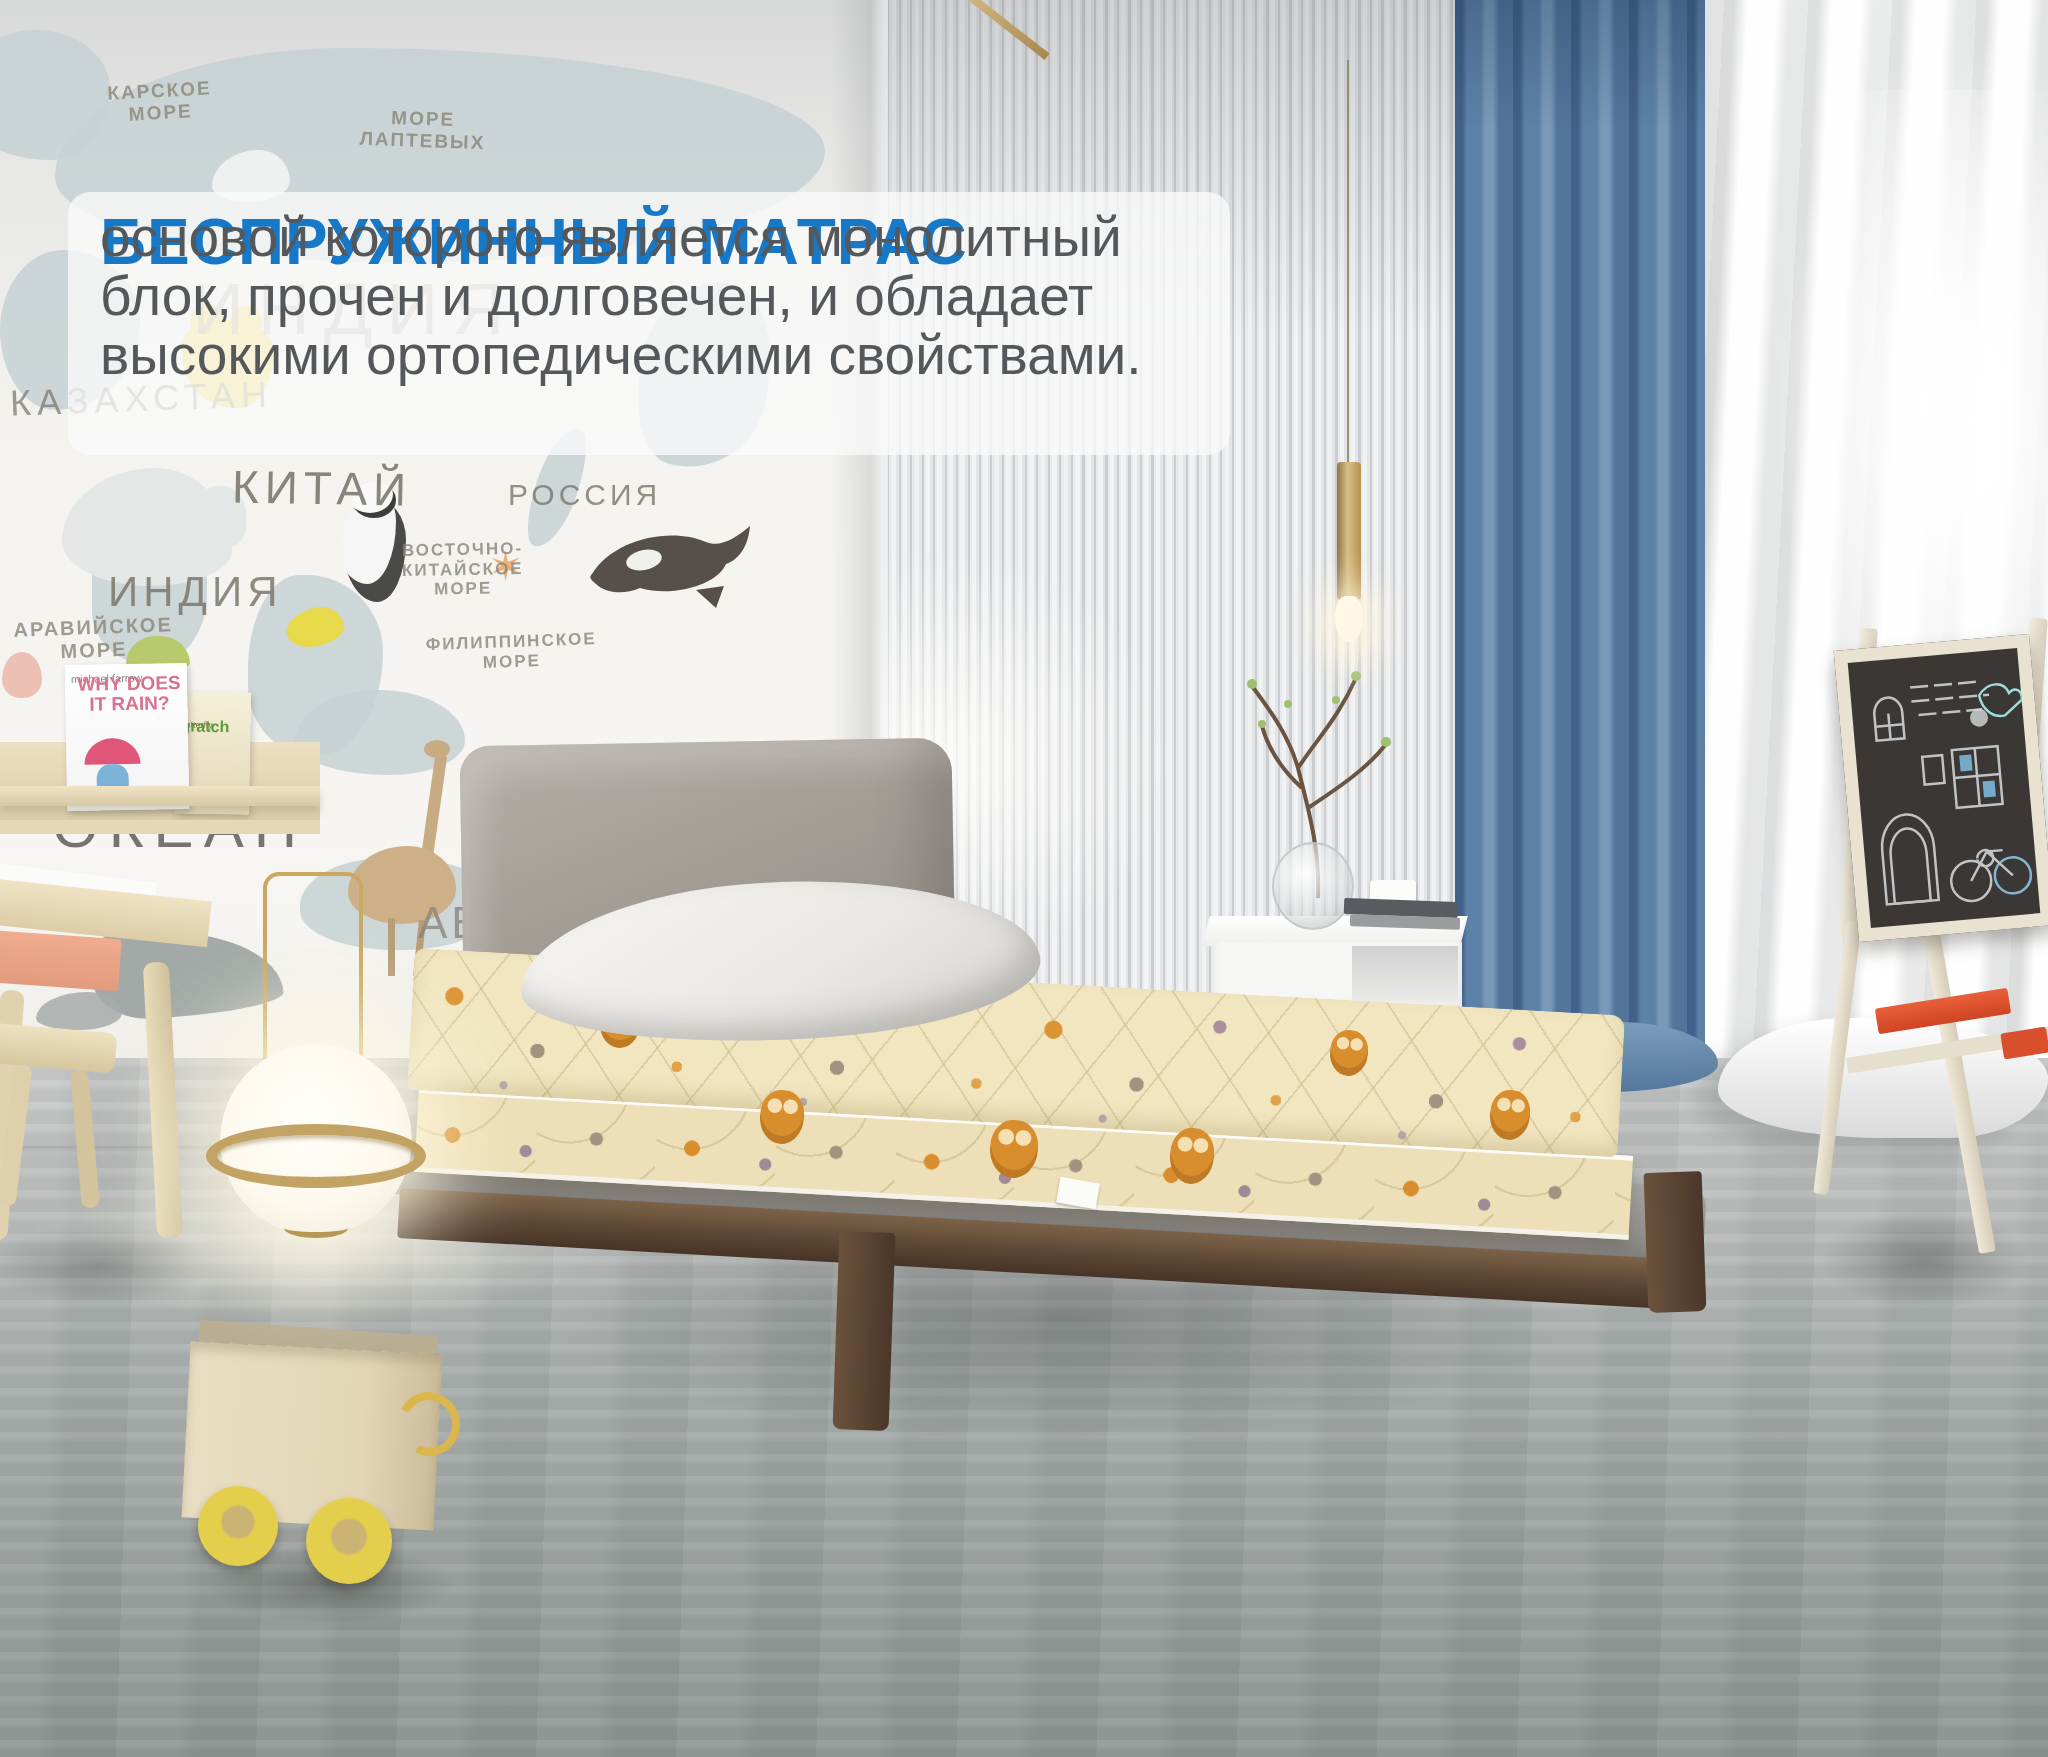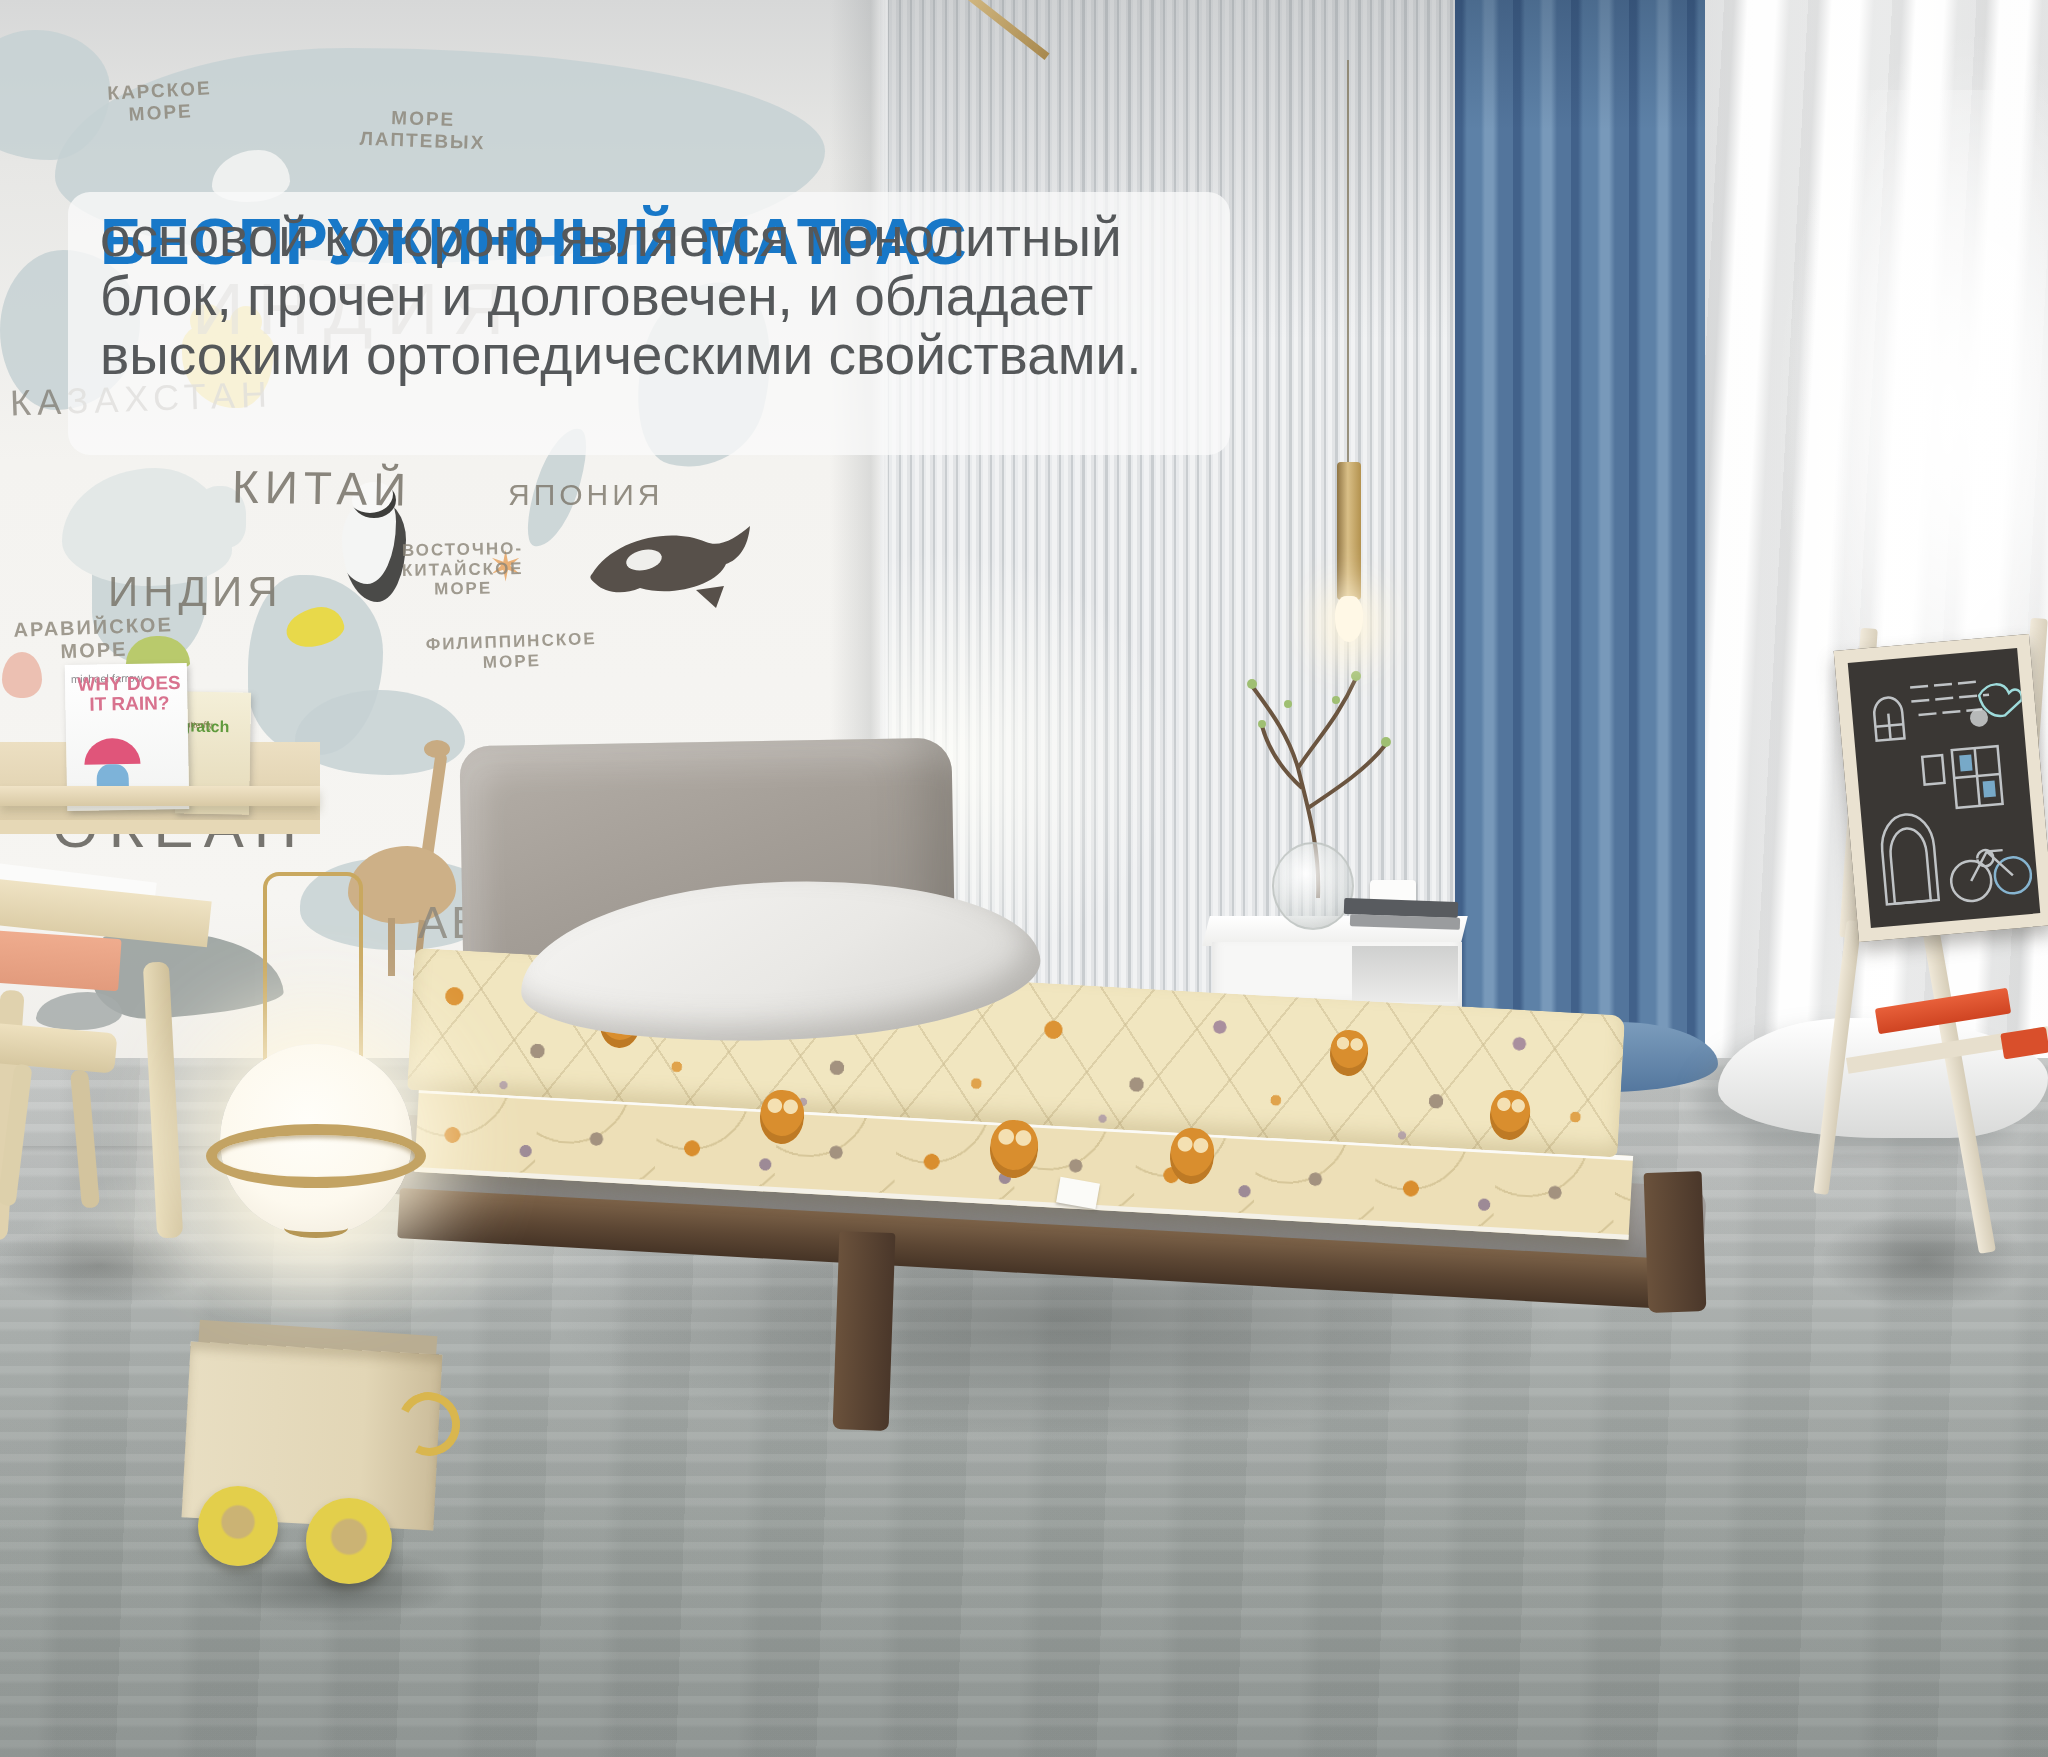--- a/index.html
+++ b/index.html
@@ -287,21 +287,21 @@
   </svg>
 
   <div class="map-label ml-kara z1">КАРСКОЕ
 МОРЕ</div>
   <div class="map-label ml-laptev z1">МОРЕ
 ЛАПТЕВЫХ</div>
   <div class="map-label ml-russia z1">ИНДИЯ</div>
   <div class="map-label ml-kazakhstan z1">КАЗАХСТАН</div>
   <div class="map-label ml-china z1">КИТАЙ</div>
   <div class="map-label ml-india z1">ИНДИЯ</div>
-  <div class="map-label ml-japan z1">ЯПОНИЯ</div>
+  <div class="map-label ml-japan z1">РОССИЯ</div>
   <div class="map-label ml-arabian z1">АРАВИЙСКОЕ
 МОРЕ</div>
   <div class="map-label ml-eastchina z1">ВОСТОЧНО-
 КИТАЙСКОЕ
 МОРЕ</div>
   <div class="map-label ml-philippine z1">ФИЛИППИНСКОЕ
 МОРЕ</div>
   <div class="map-label ml-indfrag z1">ИНД</div>
   <div class="map-label ml-oceanbig z1">ОКЕАН</div>
   <div class="map-label ml-abc z1">ABC</div>

